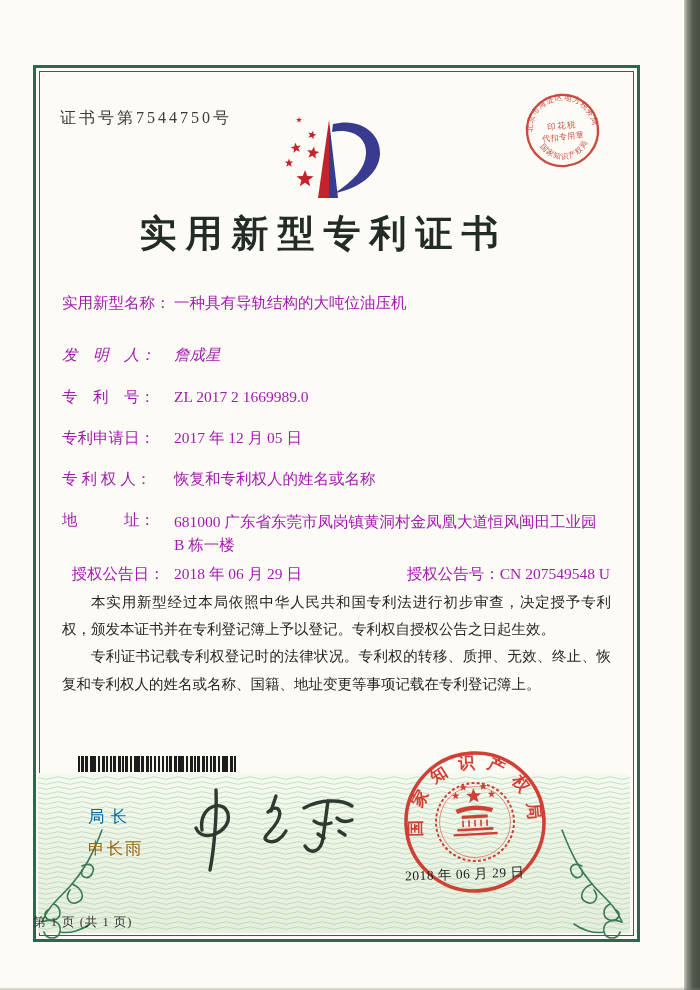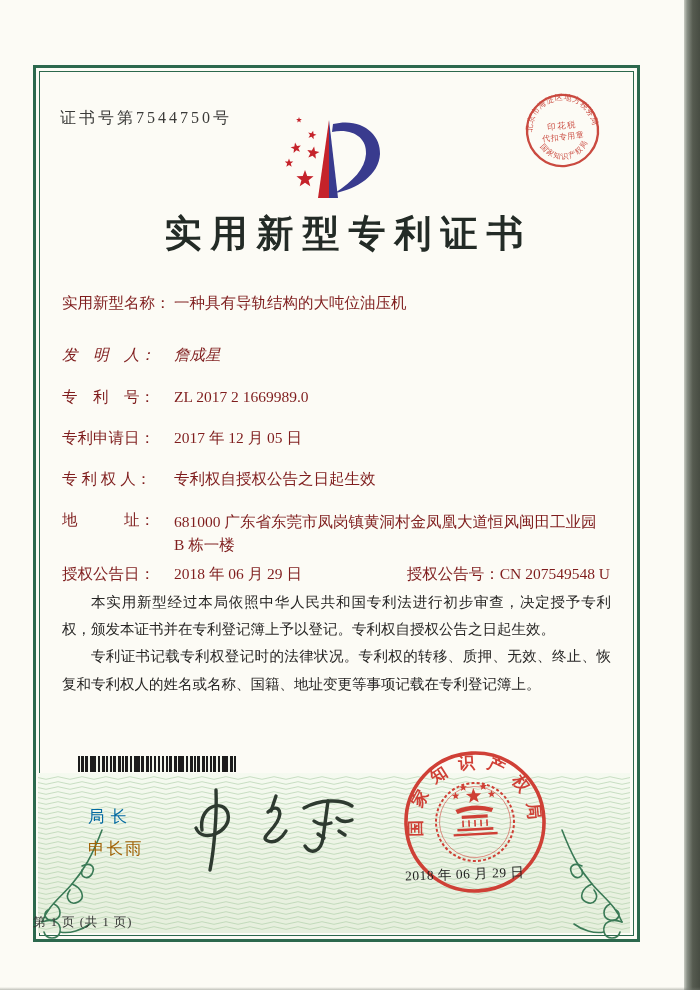--- a/index.html
+++ b/index.html
@@ -16,30 +16,30 @@
     border:3px solid #2c684d;}
   .frame::before{content:"";position:absolute;left:3px;top:3px;right:3px;bottom:3px;
     border:1px solid #2c684d;}
   .band{position:absolute;left:38px;top:773px;width:592px;height:160px;
     background:linear-gradient(180deg,#f5faf0 0,#eaf2e2 60%,#e6efdd 100%);}
   .band svg{position:absolute;left:0;top:0;}
   #waves path{fill:none;stroke:#a6c9a0;stroke-width:.7;opacity:.8;}
   .cert-no{position:absolute;left:60px;top:108px;font-size:16px;letter-spacing:3px;color:#3a3a38;}
   .logo{position:absolute;left:285px;top:112px;}
   .tax-stamp{position:absolute;left:523px;top:91px;transform:rotate(-6deg);opacity:.92;}
-  .title{position:absolute;left:48px;top:209px;width:601px;text-align:center;
+  .title{position:absolute;left:23px;top:209px;width:601px;text-align:center;
     font-size:37px;font-weight:bold;letter-spacing:9px;color:#232b26;}
-  .fields{position:absolute;left:62px;top:293px;width:548px;font-size:15.5px;color:#7f1d1d;}
+  .fields{position:absolute;left:62px;top:293px;width:548px;font-size:15.5px;color:#a21caf;}
   .row{line-height:20px;margin-bottom:21px;white-space:nowrap;}
   .row .label{display:inline-block;width:112px;vertical-align:top;}
   .row-name{margin-bottom:32px;}
   .row-inventor{margin-bottom:22px;font-style:italic;}
   .row-address{white-space:normal;margin-bottom:0;}
   .row-address .value{display:inline-block;width:430px;line-height:23px;vertical-align:top;}
-  .row-grant{margin-top:8px;display:flex;justify-content:space-between;}
+  .row-grant{margin-top:8px;display:flex;justify-content:space-between;text-align:center;}
   .paras{position:absolute;left:62px;top:589px;width:549px;font-size:14.5px;line-height:27.2px;
     color:#262524;text-align:justify;}
   .paras p{margin:0;text-indent:2em;}
   .barcode{position:absolute;left:78px;top:756px;width:158px;height:16px;background-color:#f3f7ee;
     background-image:
       repeating-linear-gradient(90deg,#1c1c1c 0 2px,rgba(0,0,0,0) 2px 4px),
       repeating-linear-gradient(90deg,#1c1c1c 0 1px,rgba(0,0,0,0) 1px 7px),
       repeating-linear-gradient(90deg,rgba(0,0,0,0) 0 3px,#1c1c1c 3px 5px,rgba(0,0,0,0) 5px 11px);}
   .sig-title{position:absolute;left:88px;top:806px;font-size:16.5px;letter-spacing:6px;color:#0369a1;}
   .sig-name{position:absolute;left:88px;top:838px;font-size:16.5px;letter-spacing:2px;color:#a16207;}
@@ -153,21 +153,21 @@
     <div class="row row-inventor">
       <span class="label">发　明　人：</span><span class="value">詹成星</span>
     </div>
     <div class="row">
       <span class="label">专　利　号：</span><span class="value">ZL 2017 2 1669989.0</span>
     </div>
     <div class="row">
       <span class="label">专利申请日：</span><span class="value">2017 年 12 月 05 日</span>
     </div>
     <div class="row">
-      <span class="label">专 利 权 人：</span><span class="value">专利权自授权公告之日起生效</span>
+      <span class="label">专 利 权 人：</span><span class="value">恢复和专利权人的姓名或名称</span>
     </div>
     <div class="row row-address">
       <span class="label">地　　　址：</span><span class="value">681000 广东省东莞市凤岗镇黄洞村金凤凰大道恒风闽田工业园 B 栋一楼</span>
     </div>
     <div class="row row-grant">
       <span>
         <span class="label">授权公告日：</span><span class="value">2018 年 06 月 29 日</span>
       </span>
       <span>
         <span>授权公告号：</span><span class="value">CN 207549548 U</span>

